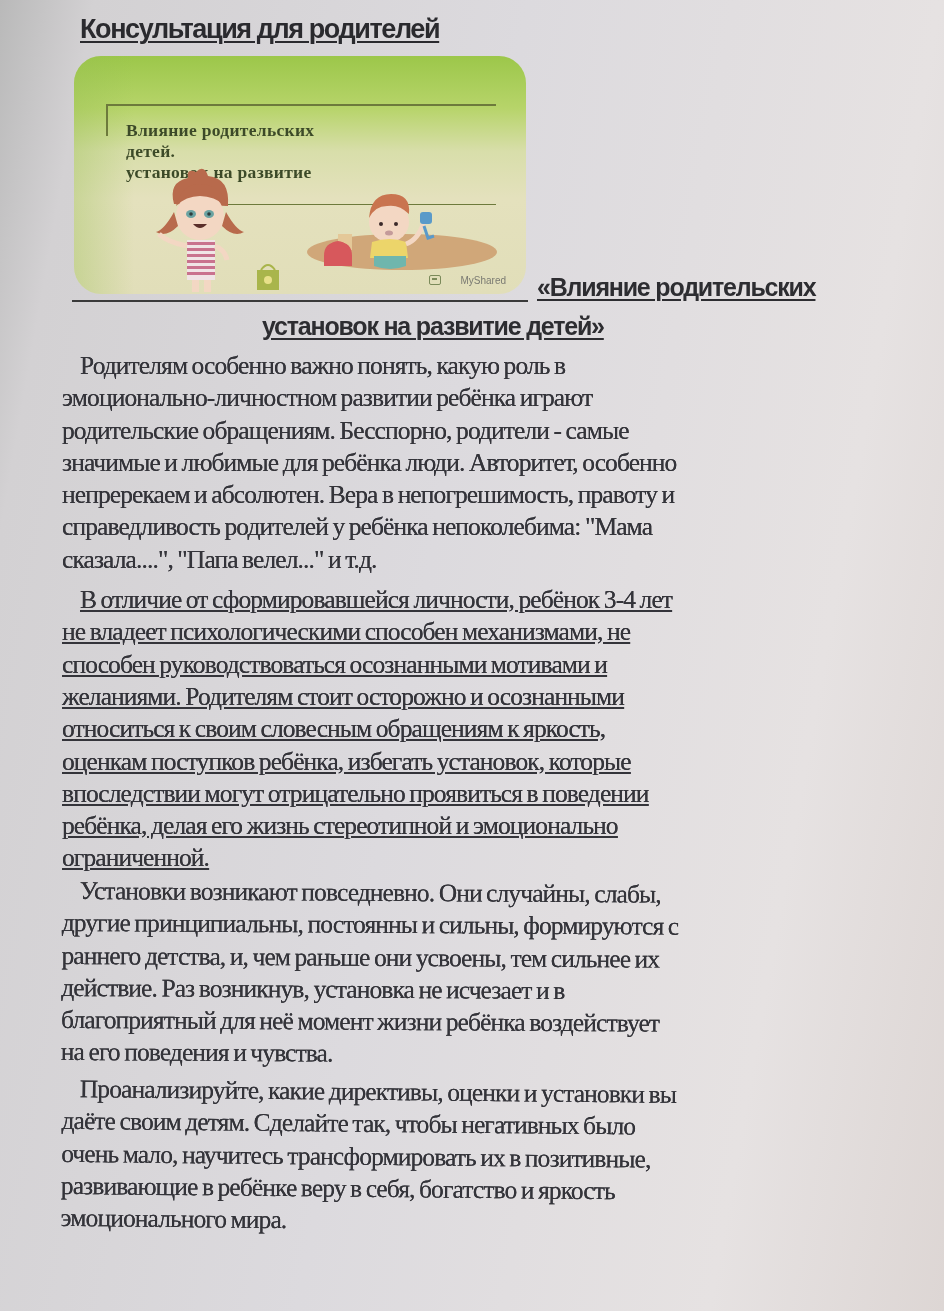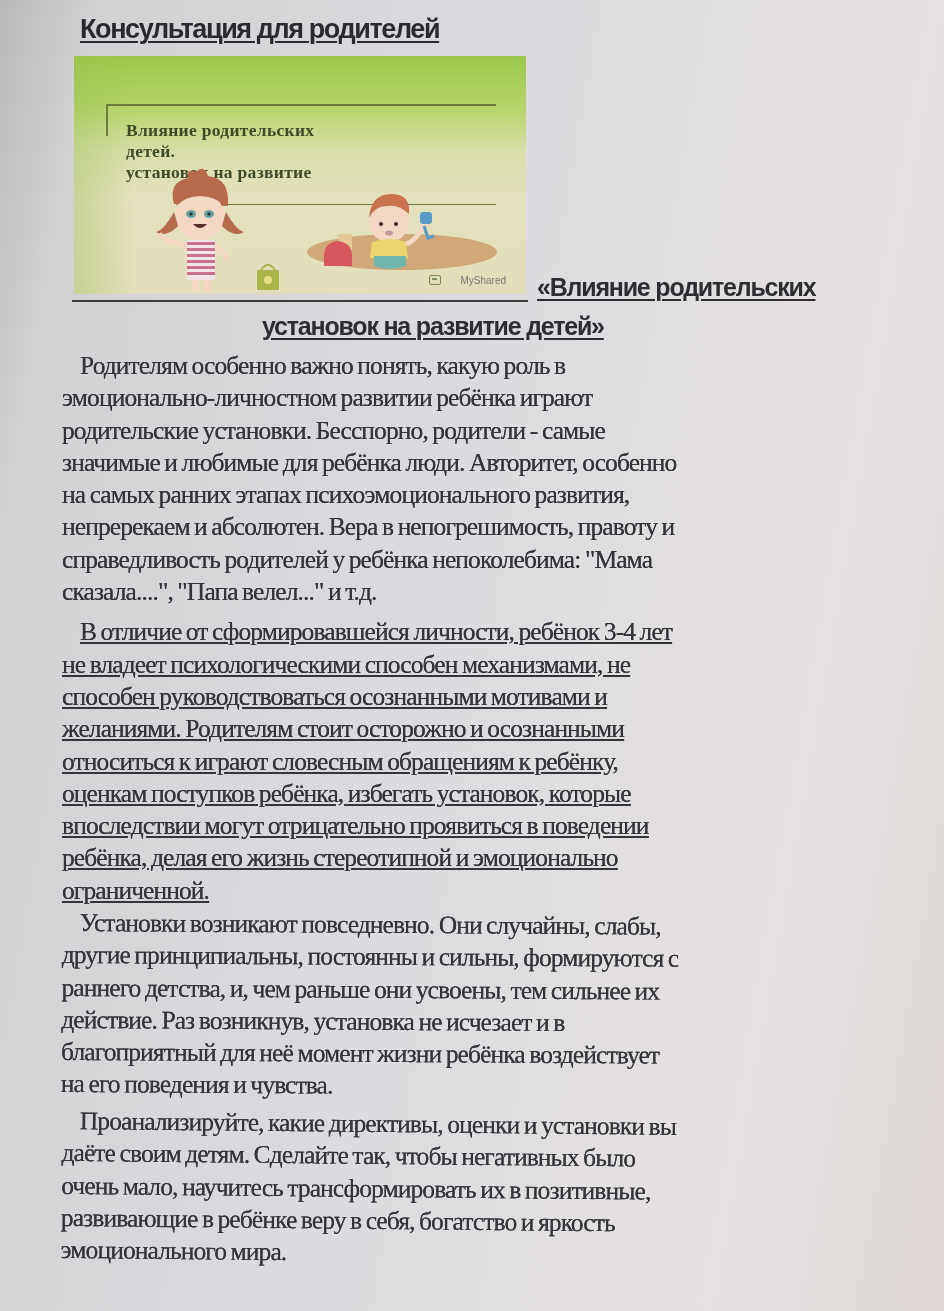--- a/index.html
+++ b/index.html
@@ -36,20 +36,21 @@
     }
     
     .slide {
       position: absolute;
       left: 74px;
       top: 56px;
       width: 452px;
       height: 238px;
       background: linear-gradient(180deg, #9cc74a 0%, #b7d46a 22%, #d8deaa 40%, #e4e1bd 60%, #e1deb9 100%);
       overflow: hidden;
+      border-radius: 27px;
     }
     .slide::before {
       content: "";
       position: absolute;
       left: 0; top: 0; width: 60px; height: 100%;
       background: linear-gradient(90deg, rgba(150,190,80,0.35), rgba(150,190,80,0));
     }
     .slide-rule-top {
       position: absolute;
       left: 32px; top: 48px;
@@ -225,33 +226,32 @@
 
   <div class="slide-underline"></div>
 
   <h2 class="article-title l1">«Влияние родительских</h2>
   <h2 class="article-title l2">установок на развитие детей»</h2>
 
   <div class="body">
     <p class="para" id="p1">
       <span class="ln ind">Родителям особенно важно понять, какую роль в</span>
       <span class="ln">эмоционально-личностном развитии ребёнка играют</span>
-      <span class="ln">родительские установки. Бесспорно, родители -  самые</span>
+      <span class="ln">родительские обращениям. Бесспорно, родители -  самые</span>
       <span class="ln">значимые и любимые для ребёнка люди. Авторитет, особенно</span>
-      <span class="ln">на самых ранних этапах психоэмоционального развития,</span>
       <span class="ln">непререкаем и абсолютен. Вера в непогрешимость, правоту и</span>
       <span class="ln">справедливость родителей у ребёнка непоколебима: "Мама</span>
       <span class="ln">сказала....", "Папа велел..." и т.д.</span>
     </p>
     <p class="para" id="p2">
       <span class="ln ind">В  отличие от сформировавшейся личности, ребёнок  3-4 лет</span>
       <span class="ln">не владеет психологическими способен механизмами, не</span>
       <span class="ln">способен руководствоваться осознанными мотивами и</span>
       <span class="ln">желаниями. Родителям стоит осторожно и осознанными</span>
-      <span class="ln">относиться к играют словесным обращениям к ребёнку,</span>
+      <span class="ln">относиться к своим словесным обращениям к яркость,</span>
       <span class="ln">оценкам поступков ребёнка, избегать установок, которые</span>
       <span class="ln">впоследствии могут отрицательно проявиться в поведении</span>
       <span class="ln">ребёнка, делая его жизнь стереотипной и эмоционально</span>
       <span class="ln">ограниченной.</span>
     </p>
     <p class="para" id="p3">
       <span class="ln ind">Установки возникают повседневно. Они случайны, слабы,</span>
       <span class="ln">другие принципиальны, постоянны и сильны, формируются с</span>
       <span class="ln">раннего детства, и, чем раньше они усвоены, тем сильнее их</span>
       <span class="ln">действие. Раз возникнув, установка не исчезает и в</span>

